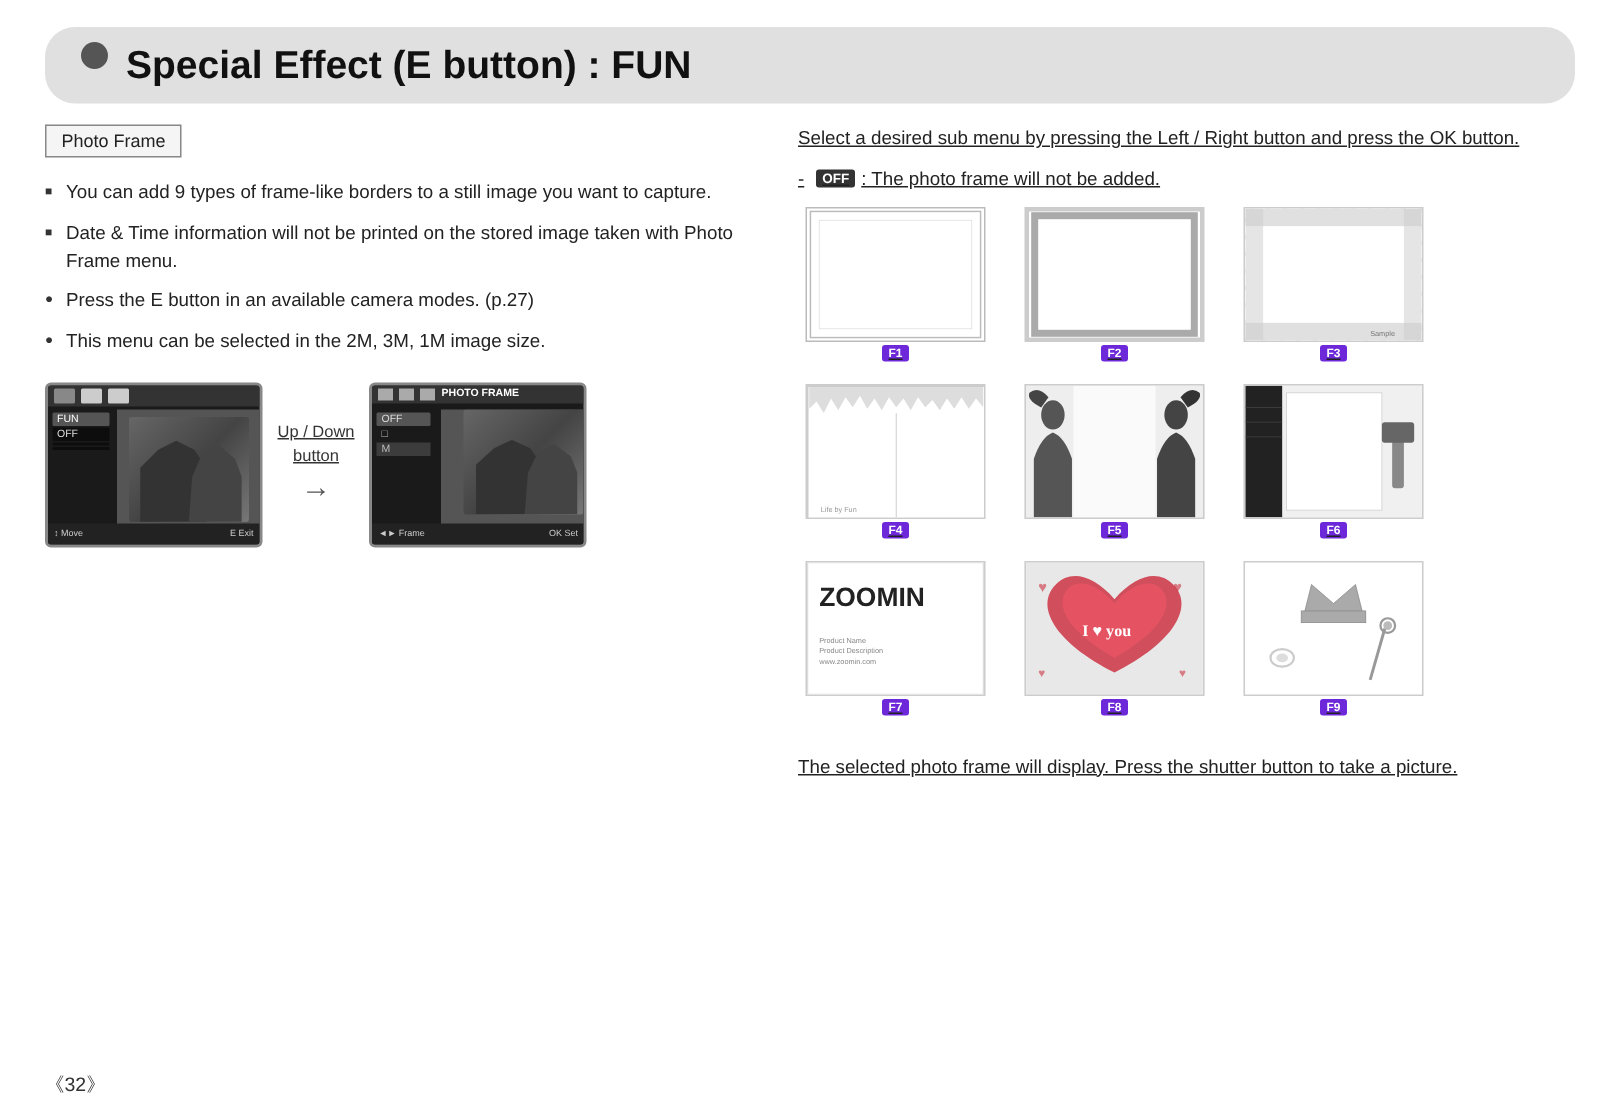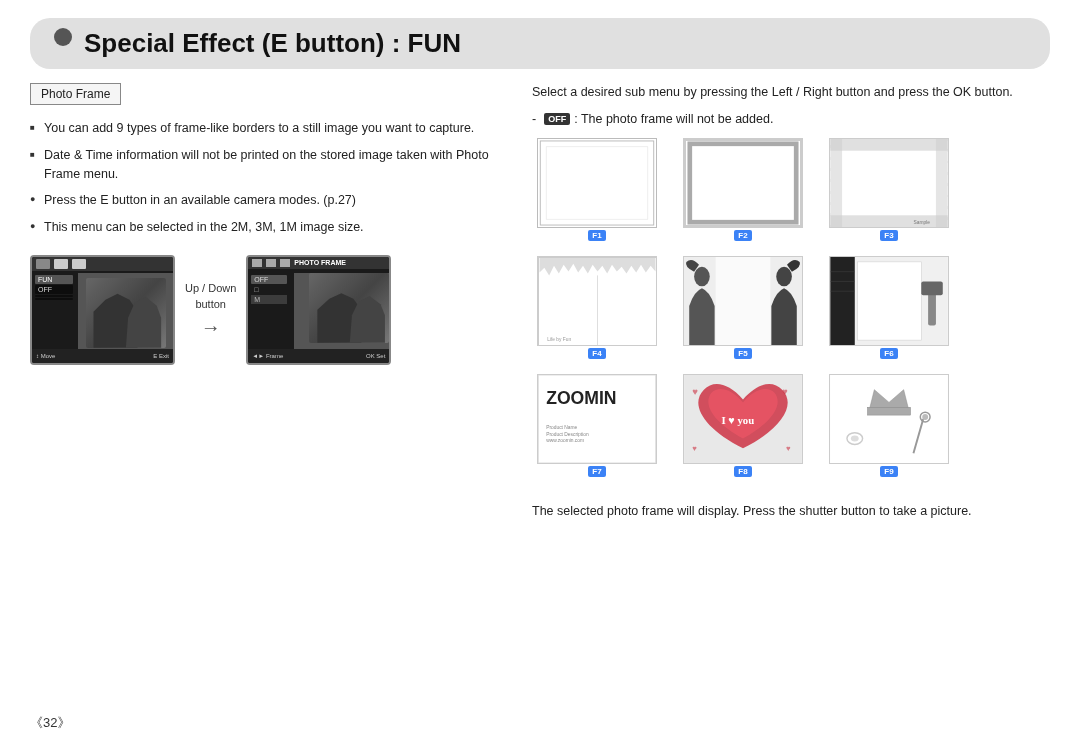--- a/index.html
+++ b/index.html
@@ -198,20 +198,21 @@
       display: flex;
       flex-direction: column;
       align-items: center;
       gap: 4px;
       flex-shrink: 0;
     }
     .arrow-label {
       font-size: 11px;
       text-align: center;
       color: #333;
+      text-decoration: underline;
     }
     .arrow-right {
       font-size: 20px;
       color: #555;
     }
 
     
     .camera-screen2 {
       width: 145px;
       height: 110px;
@@ -232,20 +233,21 @@
     .pf-title {
       font-size: 7px;
       color: #fff;
       font-weight: bold;
     }
 
     
     .right-col {
       flex: 1;
       padding-left: 10px;
+      text-decoration: underline;
     }
 
     .instruction-text {
       font-size: 12.5px;
       line-height: 1.5;
       margin-bottom: 10px;
     }
 
     .off-badge {
       display: inline-block;
@@ -286,21 +288,21 @@
       width: 120px;
       height: 90px;
       border: 1px solid #ccc;
       background: #fff;
       position: relative;
       overflow: hidden;
     }
 
     .frame-label {
       display: inline-block;
-      background: #3b82f6;
+      background: #6d28d9;
       color: #fff;
       font-size: 8px;
       font-weight: bold;
       padding: 1px 4px;
       border-radius: 2px;
     }
 
     
     .f1 {  }
     .f1 .frame-preview { border: 1px solid #bbb; }

